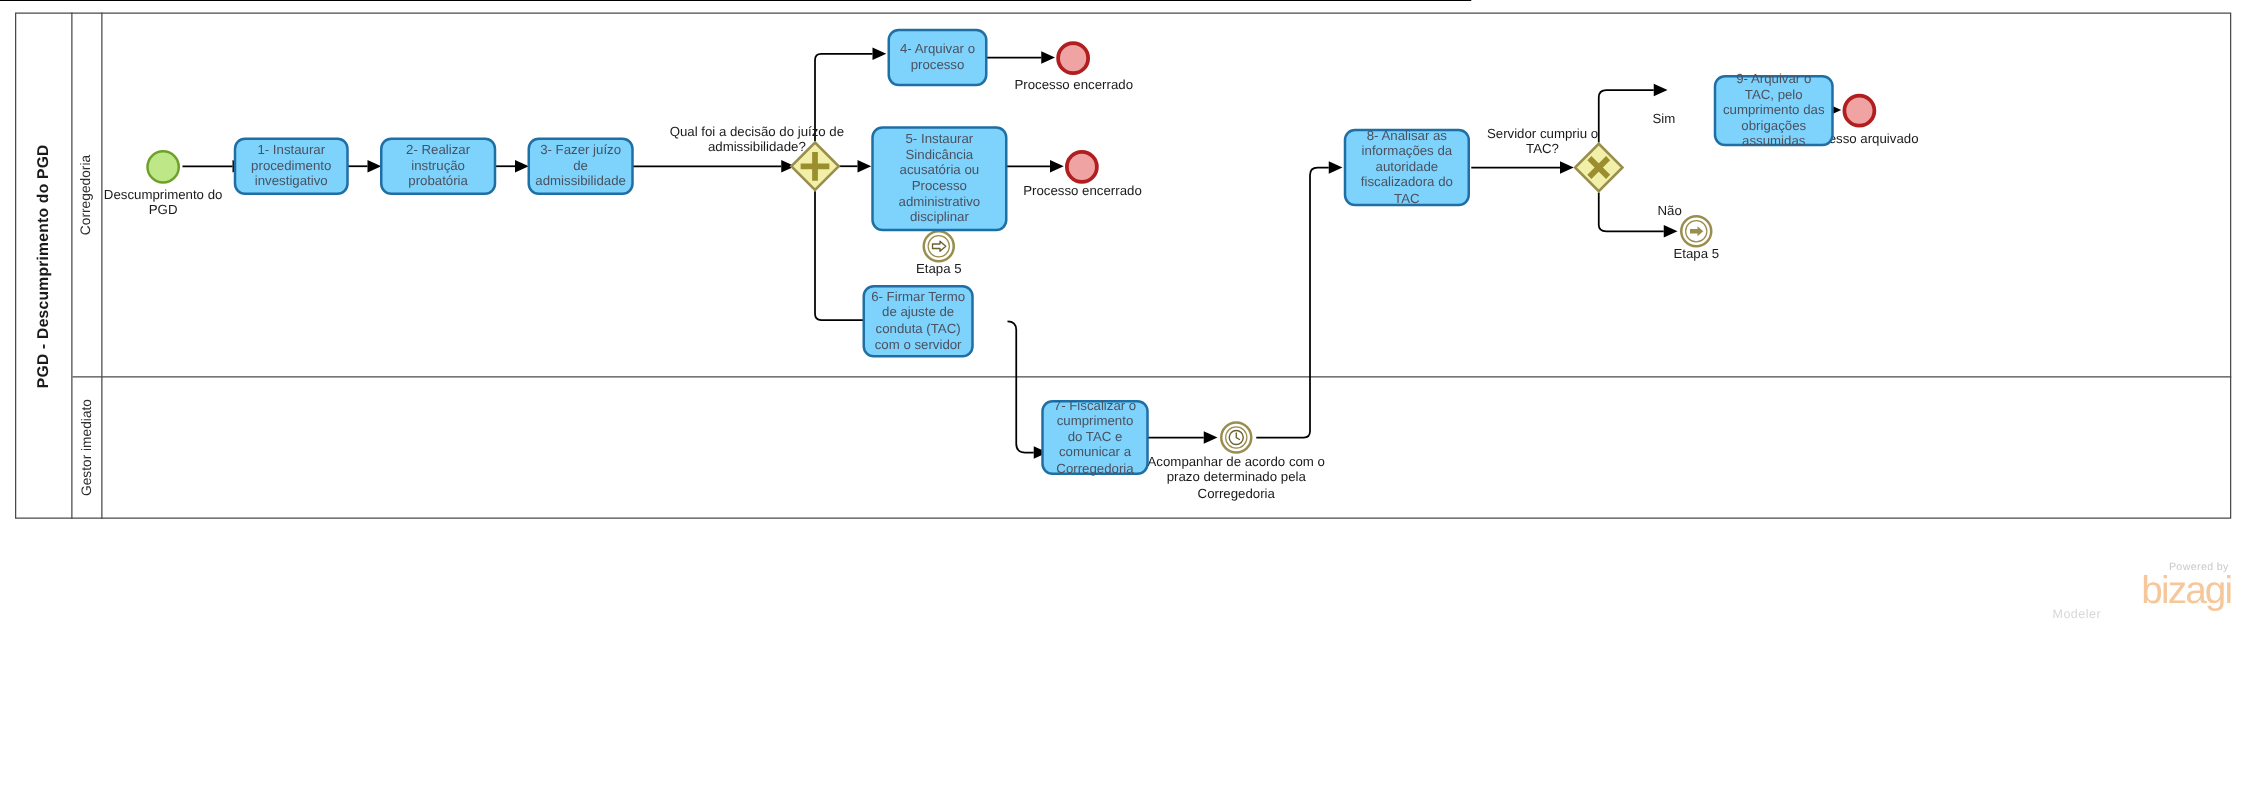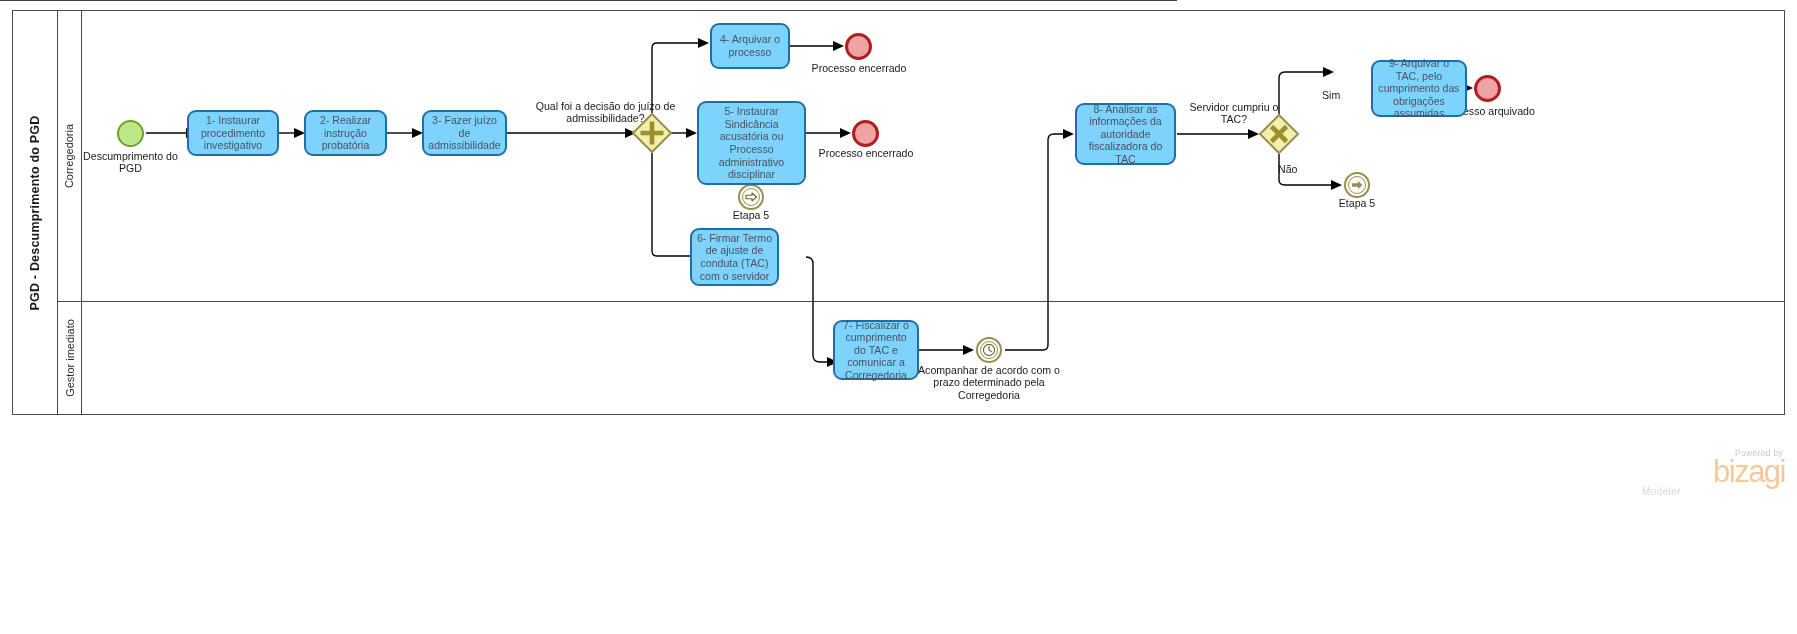--- a/index.html
+++ b/index.html
@@ -177,27 +177,27 @@
 
   <div class="gw" style="left:1259px;top:114px;width:40px;height:40px;">
     <svg width="40" height="40" viewBox="0 0 40 40">
       <polygon points="20,1 39,20 20,39 1,20" fill="#F2F0A8" stroke="#9A8E4E" stroke-width="2"></polygon>
       <path d="M12.5,12.5 L27.5,27.5 M27.5,12.5 L12.5,27.5" stroke="#9A8E2E" stroke-width="4.6" stroke-linecap="butt"></path>
     </svg>
   </div>
   <div class="flow-lbl" style="left:1188px;top:101px;width:92px;">Servidor cumpriu o TAC?</div>
 
   <div class="flow-lbl" style="left:1278px;top:89px;width:30px;text-align:left;padding-left:44px;">Sim</div>
-  <div class="flow-lbl" style="left:1278px;top:163px;width:30px;text-align:left;">Não</div>
+  <div class="flow-lbl" style="left:1278px;top:163px;width:30px;text-align:left;padding-left:48px;">Não</div>
 
   <div class="task" style="left:187px;top:110px;width:92px;height:46px;">
     <span>1- Instaurar procedimento investigativo</span>
   </div>
 
-  <div class="task" style="left:304px;top:110px;width:83px;height:46px;">
+  <div class="task" style="left:304px;top:110px;width:93px;height:46px;">
     <span>2- Realizar instrução probatória</span>
   </div>
 
   <div class="task" style="left:422px;top:110px;width:85px;height:46px;">
     <span>3- Fazer juízo de admissibilidade</span>
   </div>
 
   <div class="task" style="left:710px;top:23px;width:80px;height:46px;">
     <span>4- Arquivar o processo</span>
   </div>

